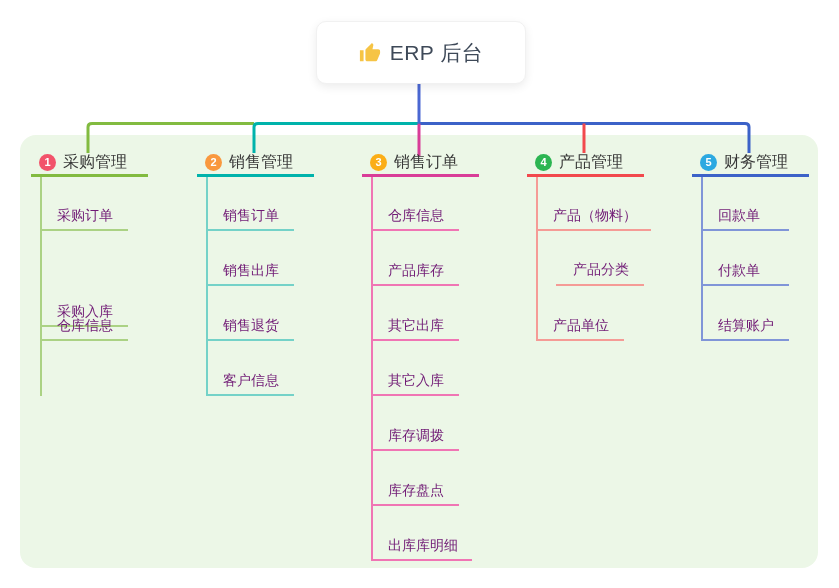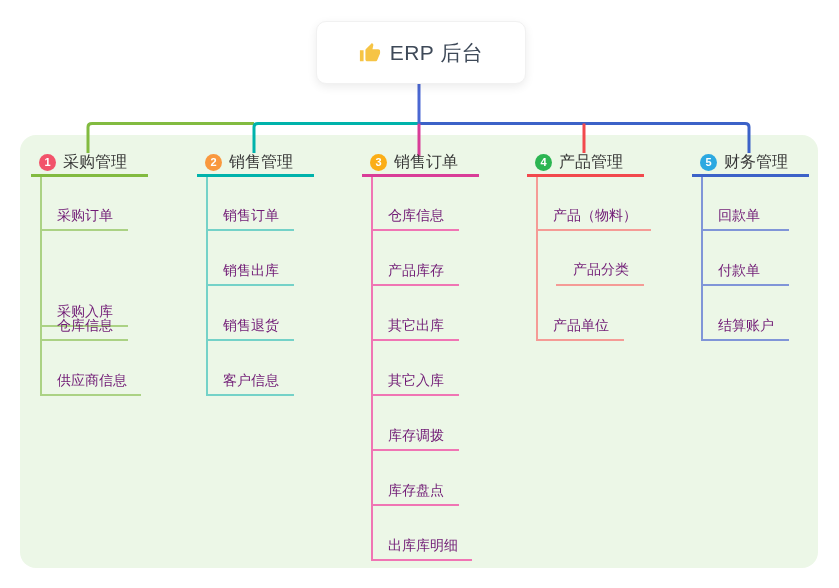--- a/index.html
+++ b/index.html
@@ -48,21 +48,20 @@
   </div>
 
   <div class="branch-title b1" style="left:31px;">
     <span class="badge b1">1</span>
     <span>采购管理</span>
   </div>
   <div class="trunk b1" style="left:40px;top:177px;height:219px;"></div>
   <div class="child b1" style="left:40px;top:207px;">采购订单</div>
   <div class="child b1" style="left:40px;top:270px;margin-top:33px;">采购入库</div>
   <div class="child b1" style="left:40px;top:317px;">仓库信息</div>
-  <div class="child b1" style="left:40px;top:372px;">供应商信息</div>
 
   <div class="branch-title b2" style="left:197px;">
     <span class="badge b2">2</span>
     <span>销售管理</span>
   </div>
   <div class="trunk b2" style="left:206px;top:177px;height:219px;"></div>
   <div class="child b2" style="left:206px;top:207px;">销售订单</div>
   <div class="child b2" style="left:206px;top:262px;">销售出库</div>
   <div class="child b2" style="left:206px;top:317px;">销售退货</div>
   <div class="child b2" style="left:206px;top:372px;">客户信息</div>

